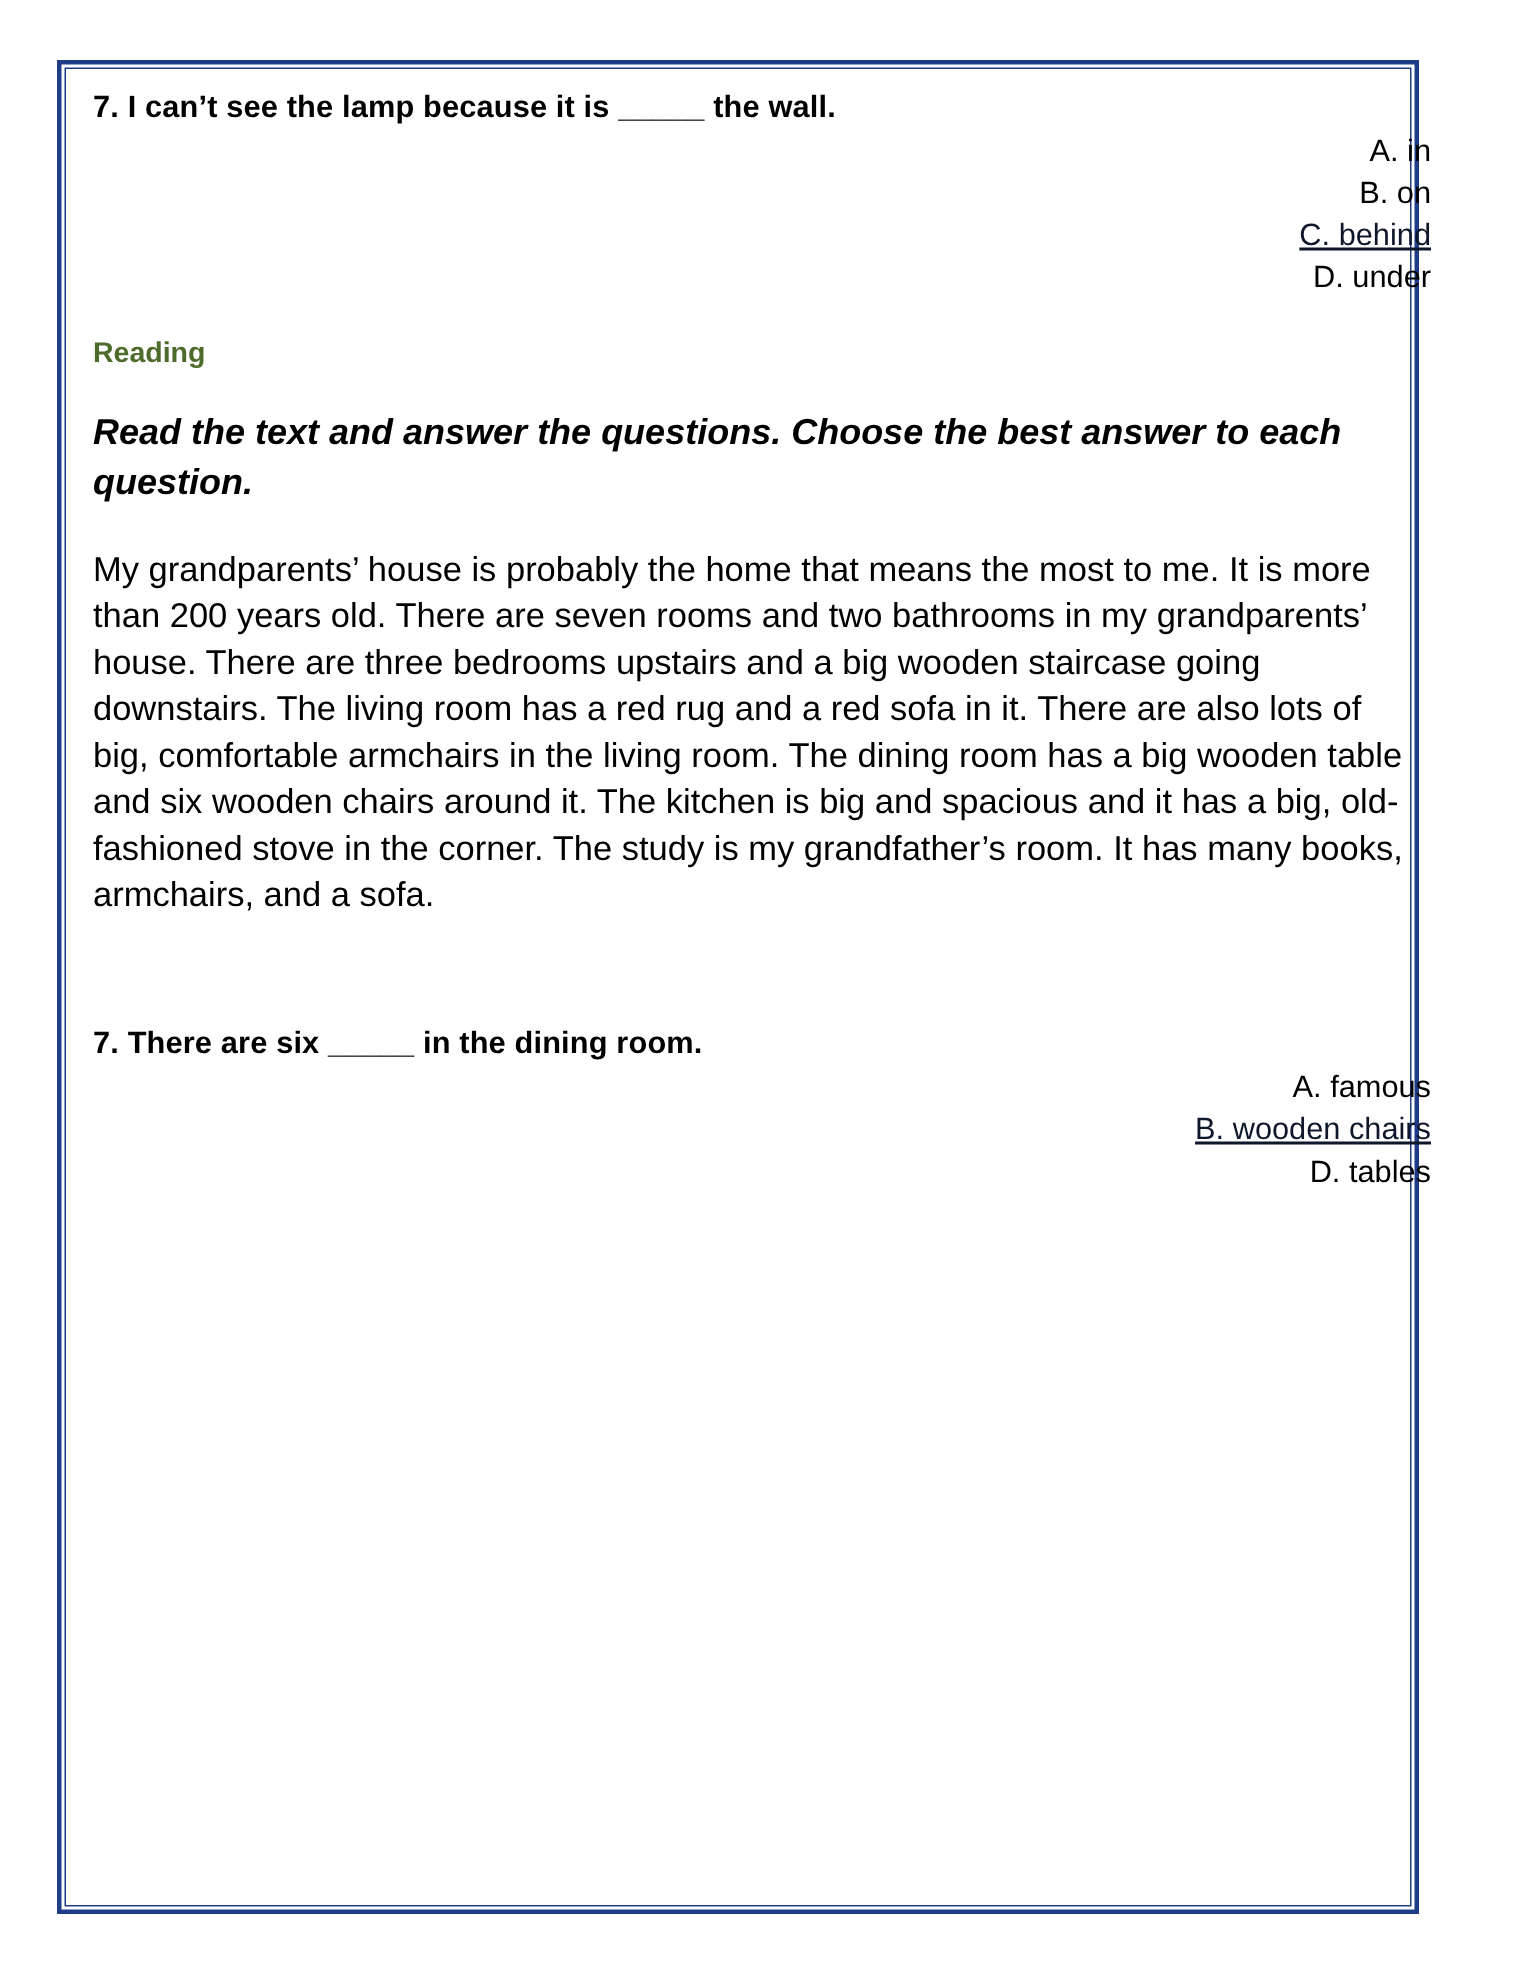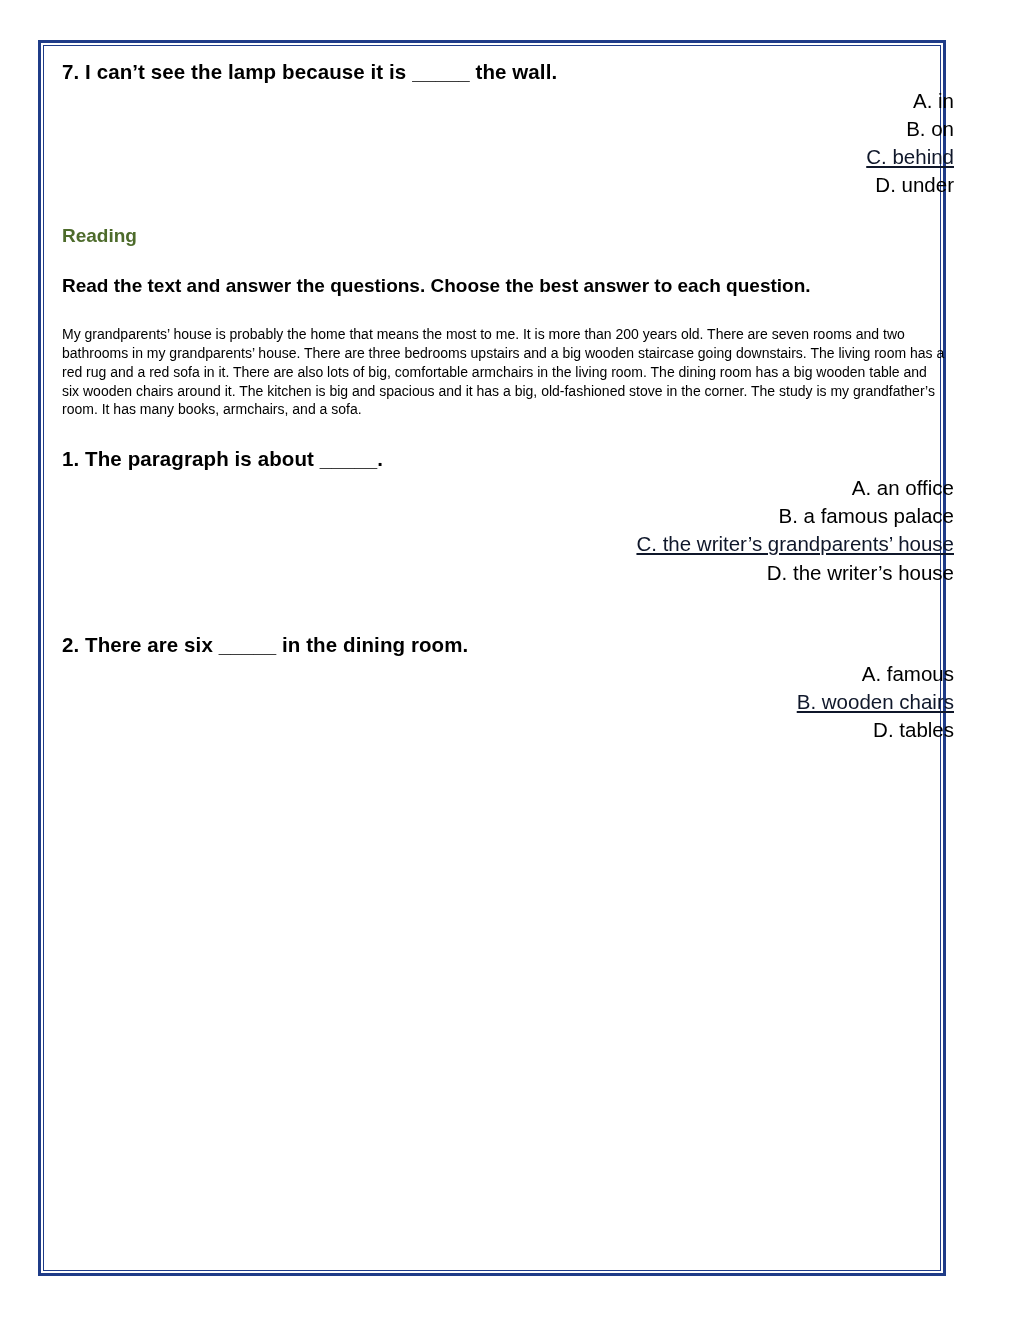--- a/index.html
+++ b/index.html
@@ -65,28 +65,29 @@
   }
   .spacer-sm { height: 22px; }
   .spacer-md { height: 26px; }
   .section-head {
     font-size: 19px;
     font-weight: bold;
     color: #4d6b2b;
     margin: 0;
   }
   .instruction {
-    font-size: 19px;
+    font-size: 24px;
     font-weight: bold;
     line-height: 1.35;
     margin: 0;
     max-width: 845px;
+    font-style: italic;
   }
   .passage {
-    font-size: 14px;
+    font-size: 23px;
     line-height: 1.35;
     margin: 0;
     max-width: 885px;
     text-align: left;
   }
   .block { margin: 0; }
 </style>
 </head>
 <body>
 
@@ -111,35 +112,28 @@
     <div class="spacer-md"></div>
 
     <p class="instruction">Read the text and answer the questions. Choose the best answer to each question.</p>
 
     <div class="spacer-md"></div>
 
     <p class="passage">My grandparents’ house is probably the home that means the most to me. It is more than 200 years old. There are seven rooms and two bathrooms in my grandparents’ house. There are three bedrooms upstairs and a big wooden staircase going downstairs. The living room has a red rug and a red sofa in it. There are also lots of big, comfortable armchairs in the living room. The dining room has a big wooden table and six wooden chairs around it. The kitchen is big and spacious and it has a big, old-fashioned stove in the corner. The study is my grandfather’s room. It has many books, armchairs, and a sofa.</p>
 
     <div class="spacer-md"></div>
 
-    <div class="block">
-      <p class="q-stem">1. The paragraph is about _____.</p>
-      <p class="opt">A. an office</p>
-      <p class="opt">B. a famous palace</p>
-      <p class="opt answer">C. the writer’s grandparents’ house</p>
-      <p class="opt">D. the writer’s house</p>
-    </div>
 
     <div class="spacer-sm"></div>
 
 
     <div class="spacer-sm"></div>
 
     <div class="block">
-      <p class="q-stem">2. There are six _____ in the dining room.</p>
+      <p class="q-stem">7. There are six _____ in the dining room.</p>
       <p class="opt">A. famous</p>
       <p class="opt answer">B. wooden chairs</p>
       <p class="opt">D. tables</p>
     </div>
 
     <div class="spacer-sm"></div>
 
 
   </div>
 </div>

